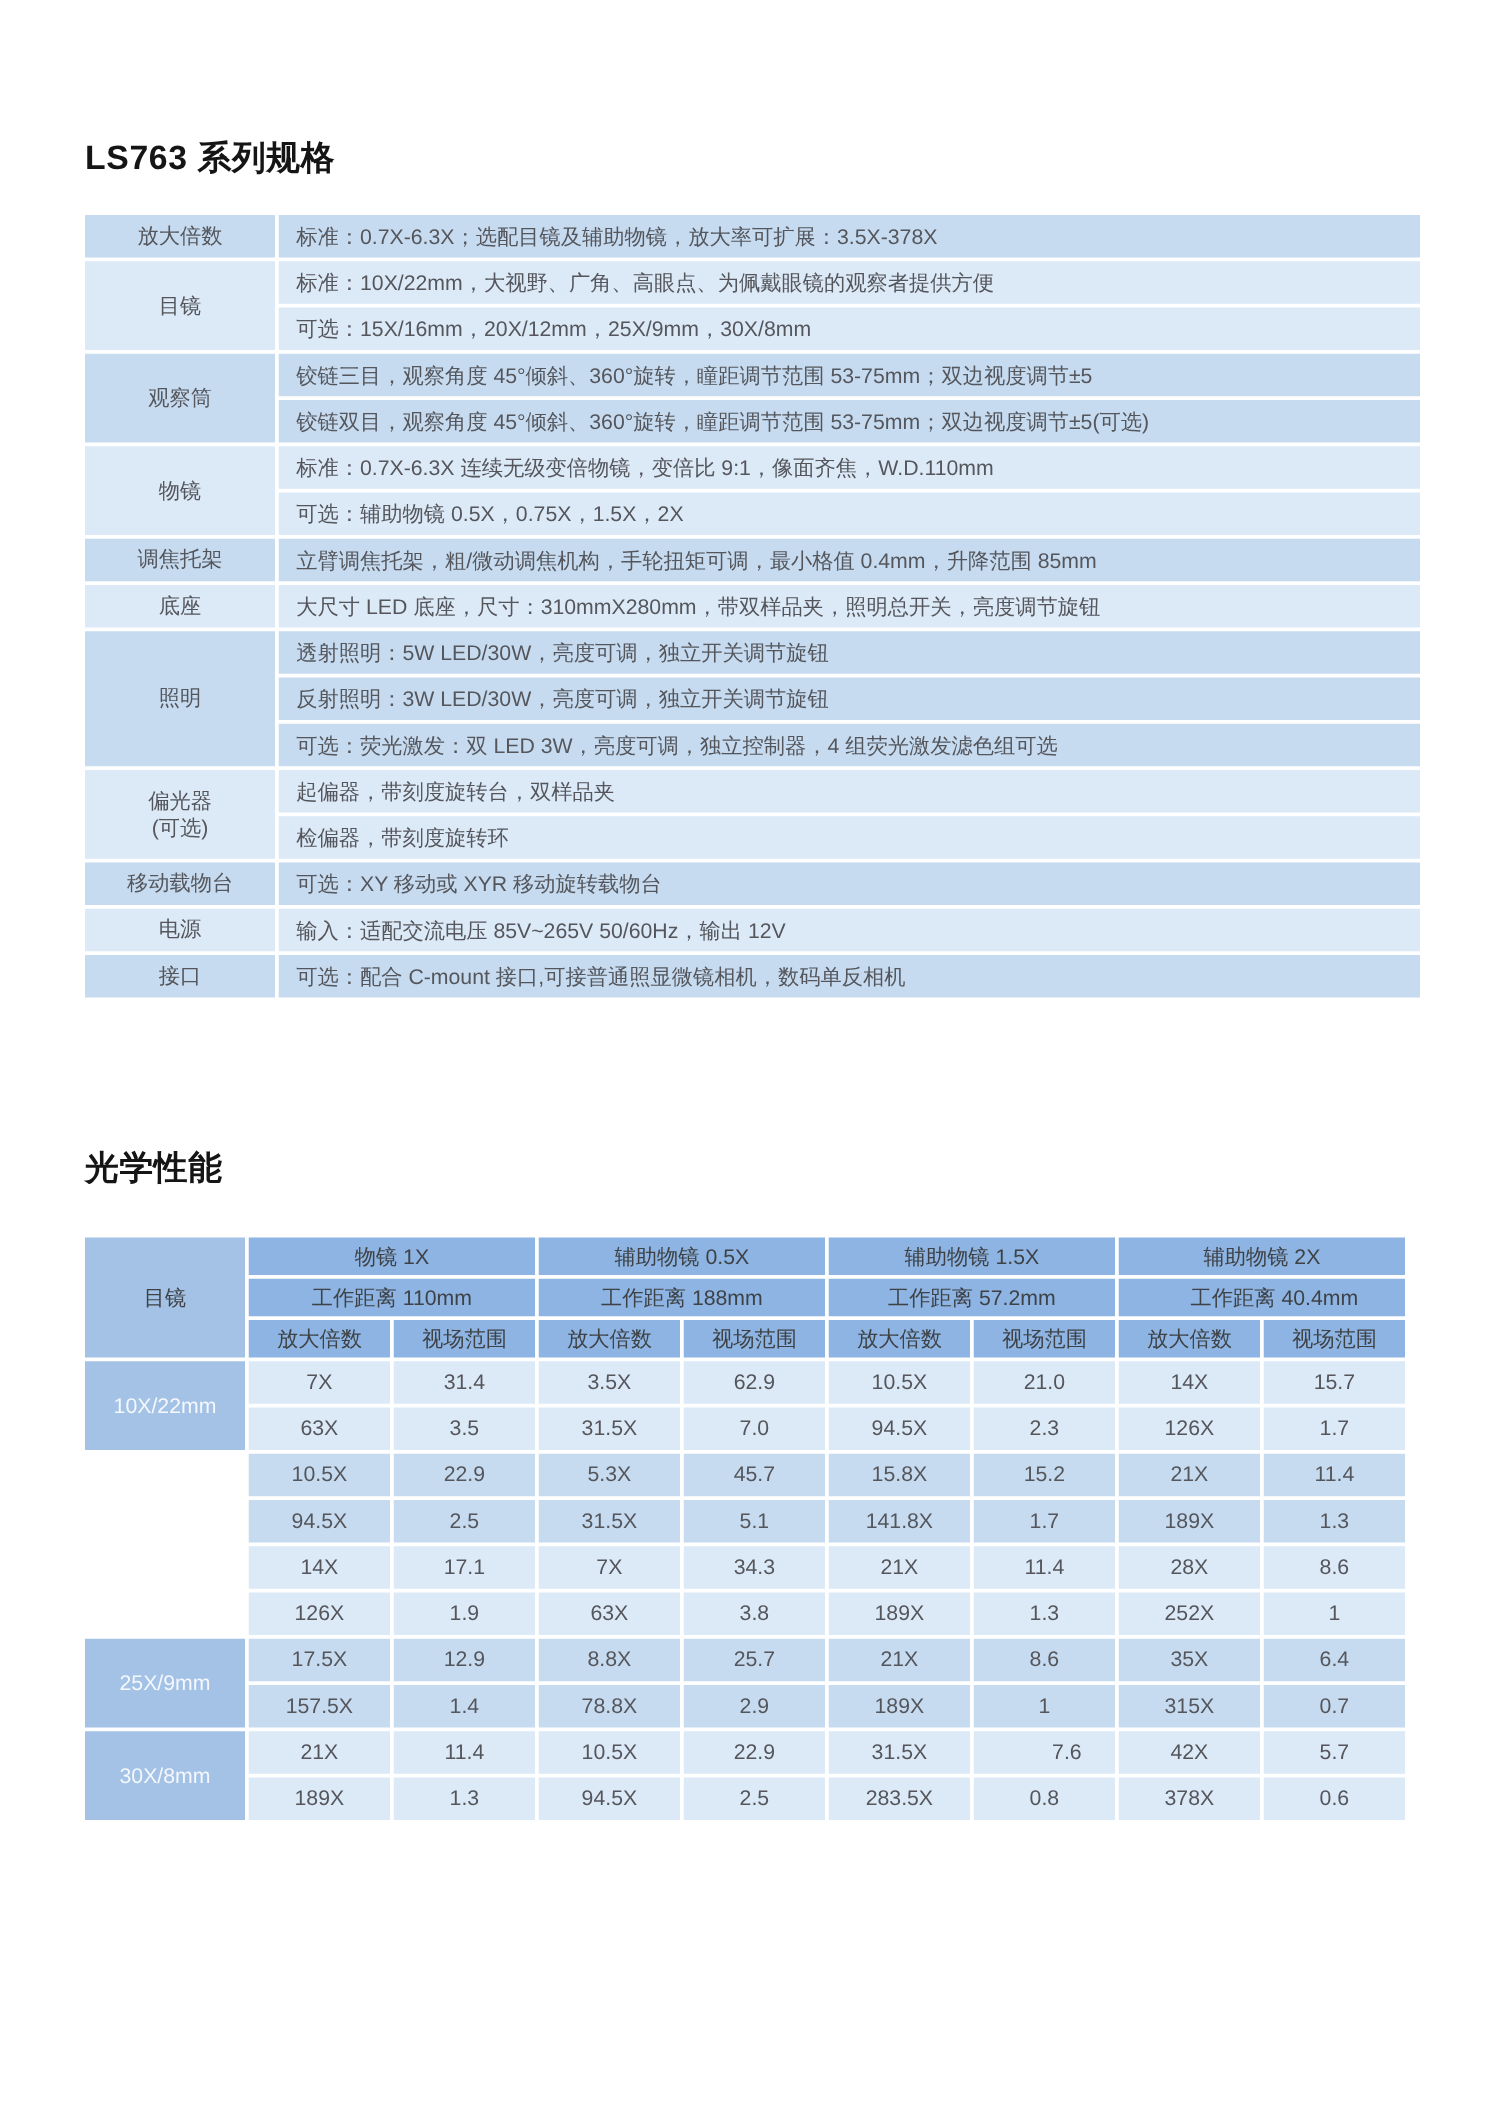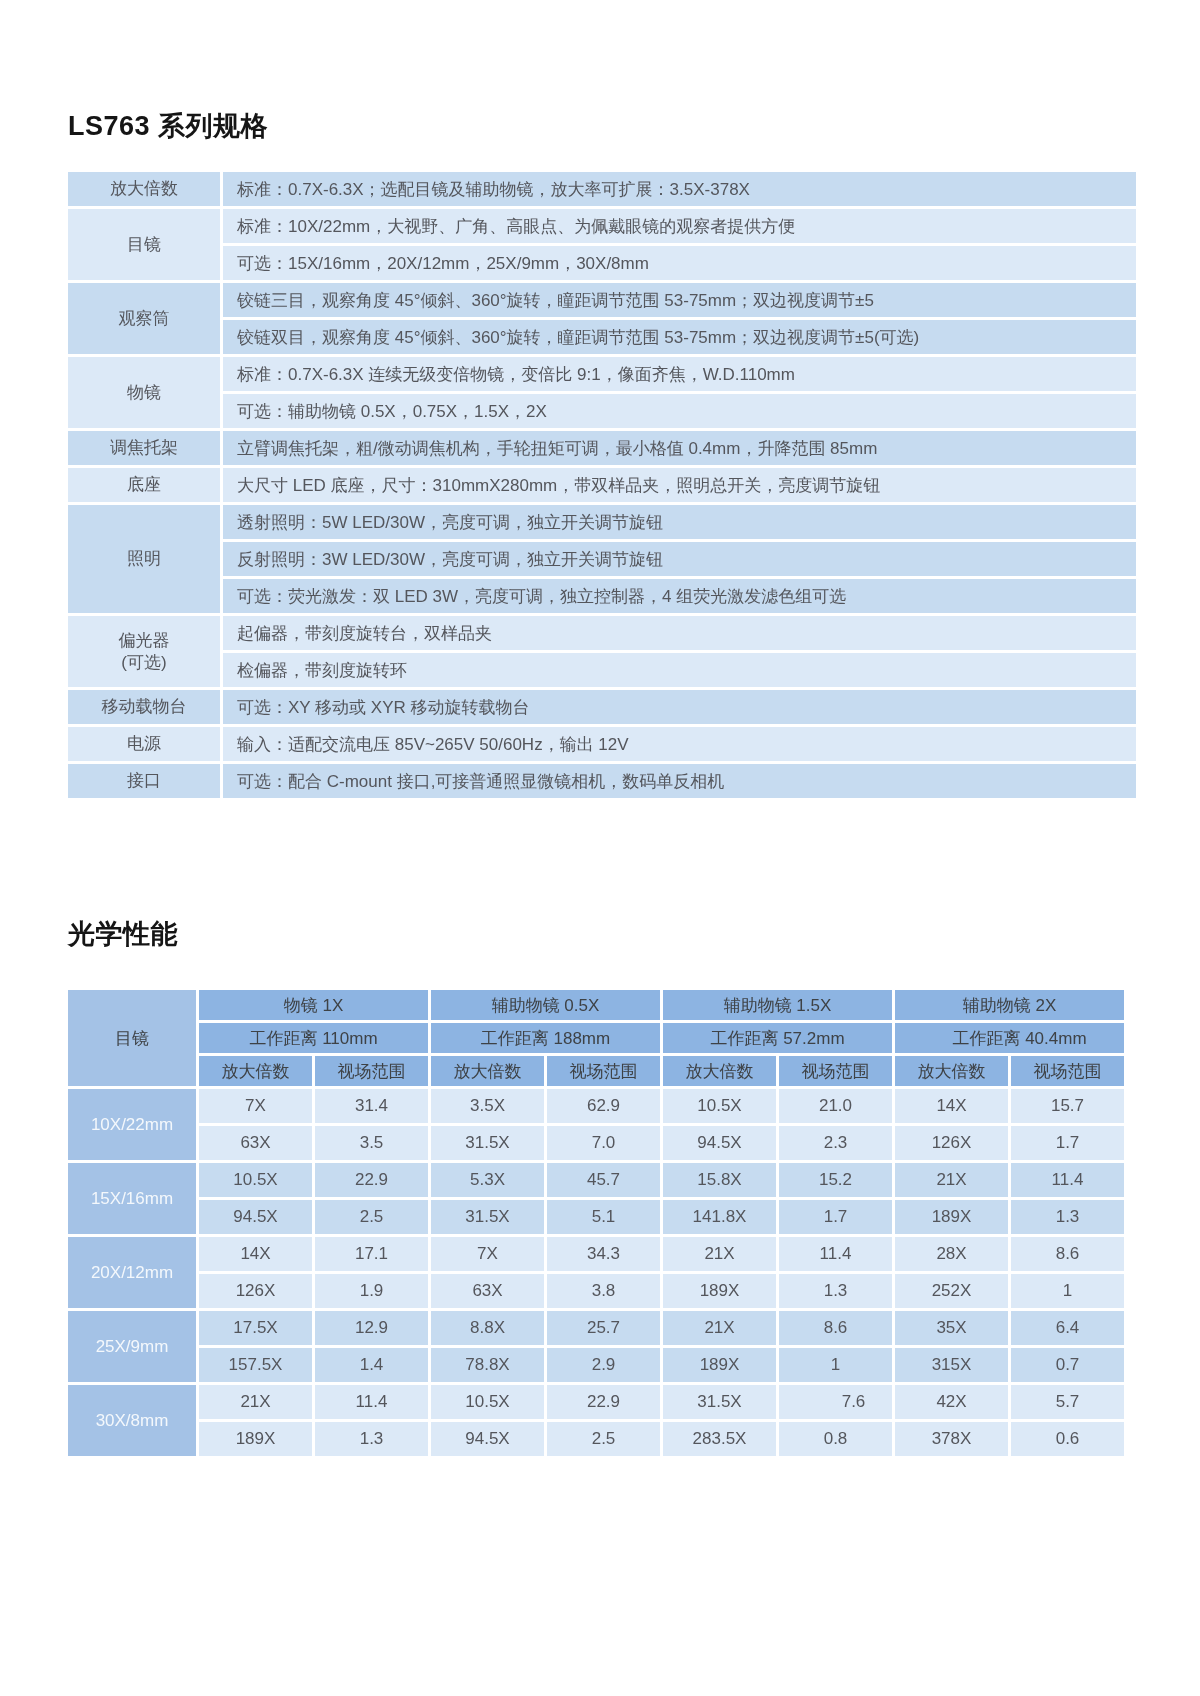--- a/index.html
+++ b/index.html
@@ -180,38 +180,36 @@
     <div class="o-cell light" style="grid-area: 4 / 8;">14X</div>
     <div class="o-cell light" style="grid-area: 4 / 9;">15.7</div>
     <div class="o-cell light" style="grid-area: 5 / 2;">63X</div>
     <div class="o-cell light" style="grid-area: 5 / 3;">3.5</div>
     <div class="o-cell light" style="grid-area: 5 / 4;">31.5X</div>
     <div class="o-cell light" style="grid-area: 5 / 5;">7.0</div>
     <div class="o-cell light" style="grid-area: 5 / 6;">94.5X</div>
     <div class="o-cell light" style="grid-area: 5 / 7;">2.3</div>
     <div class="o-cell light" style="grid-area: 5 / 8;">126X</div>
     <div class="o-cell light" style="grid-area: 5 / 9;">1.7</div>
-    <div class="o-cell o-rowlabel" style="grid-area: 6 / 1 / span 2;">15X/16mm</div>
     <div class="o-cell dark" style="grid-area: 6 / 2;">10.5X</div>
     <div class="o-cell dark" style="grid-area: 6 / 3;">22.9</div>
     <div class="o-cell dark" style="grid-area: 6 / 4;">5.3X</div>
     <div class="o-cell dark" style="grid-area: 6 / 5;">45.7</div>
     <div class="o-cell dark" style="grid-area: 6 / 6;">15.8X</div>
     <div class="o-cell dark" style="grid-area: 6 / 7;">15.2</div>
     <div class="o-cell dark" style="grid-area: 6 / 8;">21X</div>
     <div class="o-cell dark" style="grid-area: 6 / 9;">11.4</div>
     <div class="o-cell dark" style="grid-area: 7 / 2;">94.5X</div>
     <div class="o-cell dark" style="grid-area: 7 / 3;">2.5</div>
     <div class="o-cell dark" style="grid-area: 7 / 4;">31.5X</div>
     <div class="o-cell dark" style="grid-area: 7 / 5;">5.1</div>
     <div class="o-cell dark" style="grid-area: 7 / 6;">141.8X</div>
     <div class="o-cell dark" style="grid-area: 7 / 7;">1.7</div>
     <div class="o-cell dark" style="grid-area: 7 / 8;">189X</div>
     <div class="o-cell dark" style="grid-area: 7 / 9;">1.3</div>
-    <div class="o-cell o-rowlabel" style="grid-area: 8 / 1 / span 2;">20X/12mm</div>
     <div class="o-cell light" style="grid-area: 8 / 2;">14X</div>
     <div class="o-cell light" style="grid-area: 8 / 3;">17.1</div>
     <div class="o-cell light" style="grid-area: 8 / 4;">7X</div>
     <div class="o-cell light" style="grid-area: 8 / 5;">34.3</div>
     <div class="o-cell light" style="grid-area: 8 / 6;">21X</div>
     <div class="o-cell light" style="grid-area: 8 / 7;">11.4</div>
     <div class="o-cell light" style="grid-area: 8 / 8;">28X</div>
     <div class="o-cell light" style="grid-area: 8 / 9;">8.6</div>
     <div class="o-cell light" style="grid-area: 9 / 2;">126X</div>
     <div class="o-cell light" style="grid-area: 9 / 3;">1.9</div>

